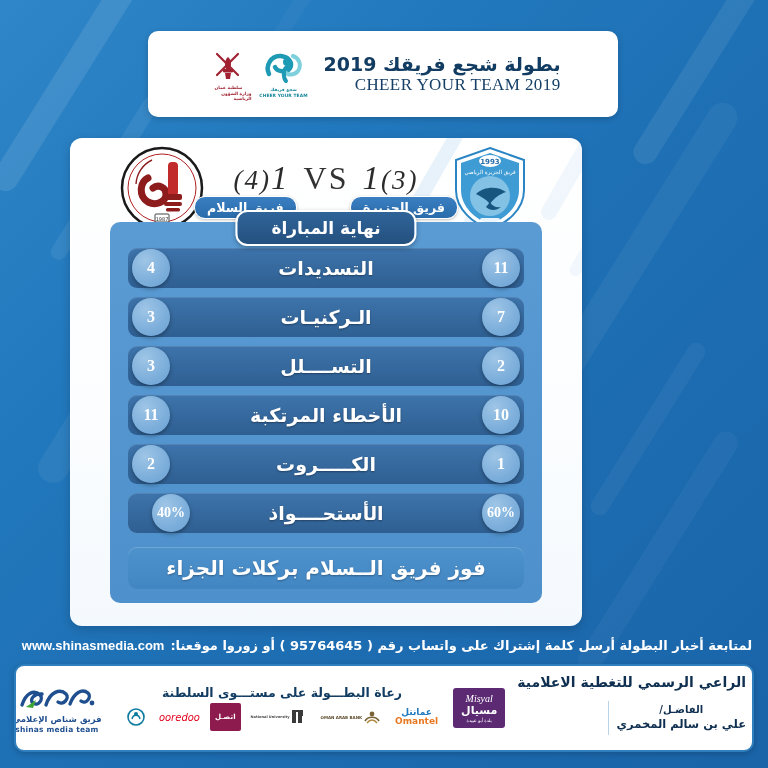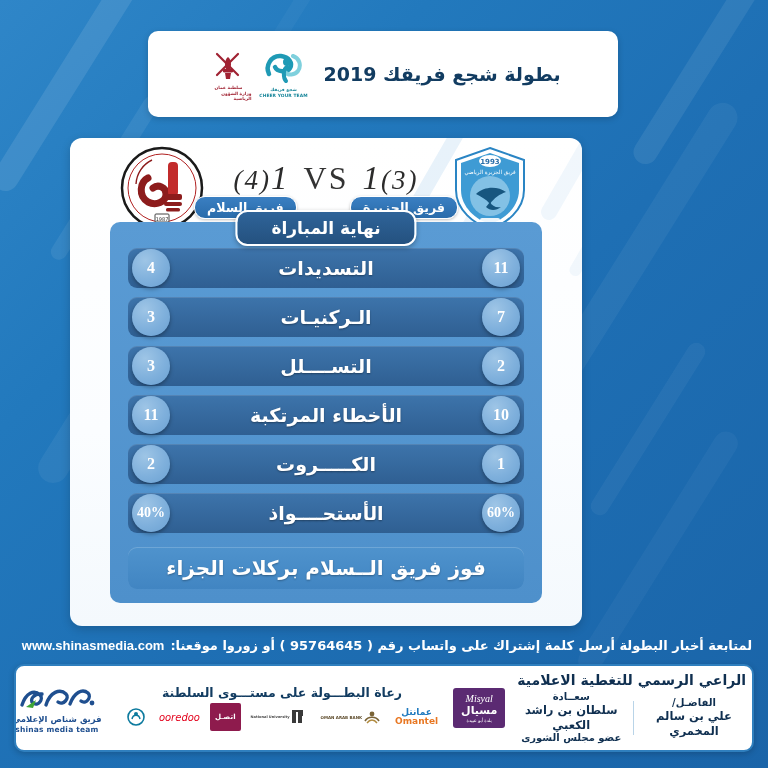--- a/index.html
+++ b/index.html
@@ -117,21 +117,21 @@
     position:absolute;top:50%;transform:translateY(-50%);
     width:38px;height:38px;border-radius:50%;
     background:radial-gradient(circle at 35% 30%,#9ec5e6 0%,#7fb0dc 55%,#6ba1d2 100%);
     color:#ffffff;font-size:16px;font-weight:700;
     display:flex;align-items:center;justify-content:center;
     box-shadow:0 2px 4px rgba(0,0,0,.35);
     font-family:"Liberation Serif","DejaVu Serif",serif;
   }
   .bub-right{right:4px;}
   .bub-left{left:4px;}
-  .bub-pct{font-size:14px;}
+  .bub-pct{font-size:14px;margin-left:20px;}
 
   .result-banner{
     margin-top:14px;height:42px;border-radius:9px;
     background:linear-gradient(180deg,#4f93cd 0%,#4185c2 100%);
     display:flex;align-items:center;justify-content:center;
     color:#ffffff;font-size:20px;font-weight:700;
     text-shadow:0 1px 2px rgba(0,0,0,.3);
     box-shadow:inset 0 1px 0 rgba(255,255,255,.18);
   }
 
@@ -201,20 +201,21 @@
   <div class="brush b4"></div>
   <div class="brush b5"></div>
   <div class="brush b6"></div>
   <div class="brush b7"></div>
   <div class="brush b8"></div>
   <div class="brush b9"></div>
 
   <div class="header-card">
     <div class="header-titles">
       <div class="ht-ar1">بطولة شجع فريقك 2019</div>
+      <div class="ht-en">CHEER YOUR TEAM 2019</div>
     </div>
     <div class="hdr-logos">
       <div class="logo-cheer">
         <svg width="40" height="36" viewBox="0 0 40 36">
           <path d="M6 24 C2 16,8 5,18 6 C26 7,30 13,27 18 C24 23,14 22,12 17" fill="none" stroke="#1f9ab5" stroke-width="4.5" stroke-linecap="round"></path>
           <path d="M30 6 C36 8,39 15,35 21 C32 25,25 26,22 22" fill="none" stroke="#7fd0dd" stroke-width="4" stroke-linecap="round"></path>
           <circle cx="24" cy="12" r="4" fill="#1f9ab5"></circle>
           <path d="M24 17 C20 19,20 28,23 31" fill="none" stroke="#1f9ab5" stroke-width="4" stroke-linecap="round"></path>
         </svg>
         <div class="logo-cap cap-teal">شجع فريقك</div>
@@ -330,25 +331,20 @@
   <div class="footer">
 
     <div class="fcol official-block" style="flex:0 0 215px;">
       <div class="official-title">الراعي الرسمي للتغطية الاعلامية</div>
       <div class="official-people">
         <div class="sponsor-person">
           <div class="sp-row1">الفاضـل/</div>
           <div class="sp-row2">علي بن سالم المخمري</div>
         </div>
         <div class="fdiv" style="height:34px;"></div>
-        <div class="sponsor-person">
-          <div class="sp-row1">سعــادة</div>
-          <div class="sp-row2">سلطان بن راشد الكعبي</div>
-          <div class="sp-row3">عضو مجلس الشورى</div>
-        </div>
       </div>
     </div>
 
     <div class="fdiv"></div>
 
     <div class="fcol" style="flex:0 0 62px;">
       <div class="misyal">
         <div class="misyal-en">Misyal</div>
         <div class="misyal-ar">مسيال</div>
         <div class="misyal-sub">بلدة أبو عبيدة</div>

